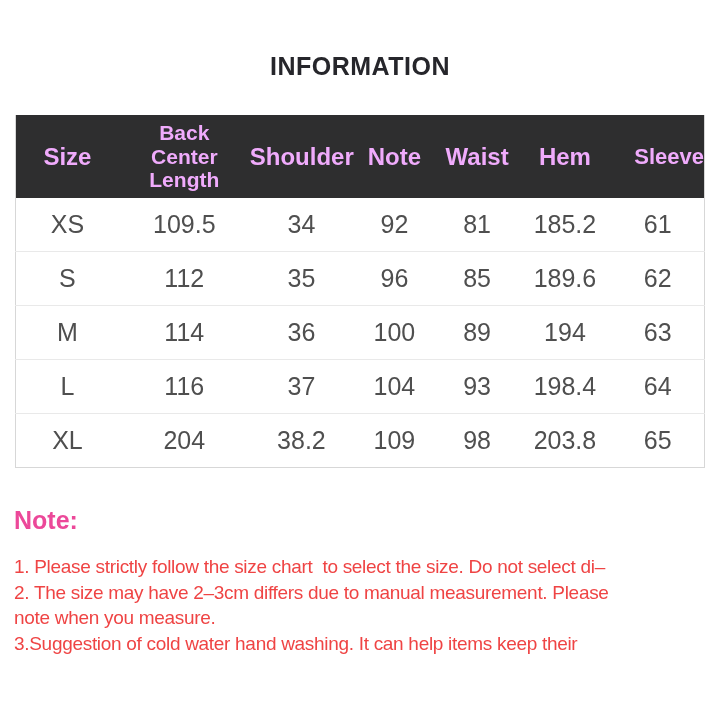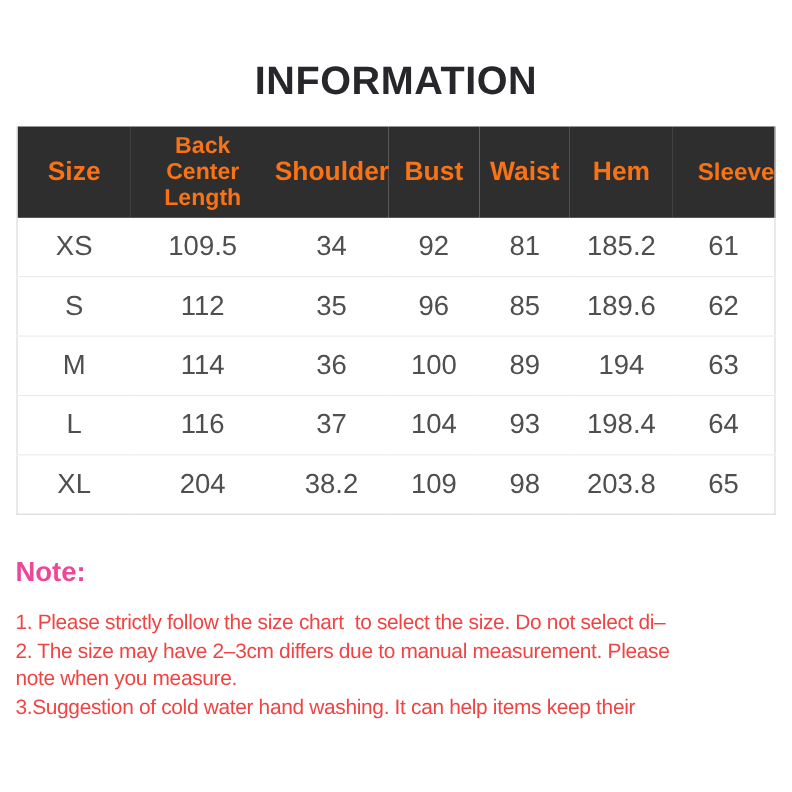--- a/index.html
+++ b/index.html
@@ -15,38 +15,38 @@
     background: #ffffff;
     overflow: hidden;
   }
   .title {
     position: absolute;
     top: 52px;
     left: 0;
     width: 720px;
     margin: 0;
     text-align: center;
-    font-size: 36px;
+    font-size: 25px;
     font-weight: bold;
     letter-spacing: 0.5px;
     color: #26262b;
   }
   table.size-table {
     position: absolute;
     left: 15px;
     top: 115px;
     width: 690px;
     border-collapse: collapse;
     table-layout: fixed;
     border: 1px solid #d7d7d7;
     border-top: none;
   }
   table.size-table thead th {
     background: #2e2e2f;
-    color: #f97316;
+    color: #f0abfc;
     font-weight: bold;
     font-size: 24px;
     height: 83px;
     text-align: center;
     vertical-align: middle;
     padding: 0;
     border: none;
   }
   table.size-table thead th.col-bcl {
     font-size: 21px;
@@ -105,21 +105,21 @@
       <col style="width:12%">
       <col style="width:12%">
       <col style="width:13.5%">
       <col style="width:13.5%">
     </colgroup>
     <thead>
       <tr>
         <th>Size</th>
         <th class="col-bcl">Back Center Length</th>
         <th>Shoulder</th>
-        <th>Bust</th>
+        <th>Note</th>
         <th>Waist</th>
         <th>Hem</th>
         <th class="col-sleeve">Sleeve</th>
       </tr>
     </thead>
     <tbody>
       <tr>
         <td>XS</td>
         <td>109.5</td>
         <td>34</td>

